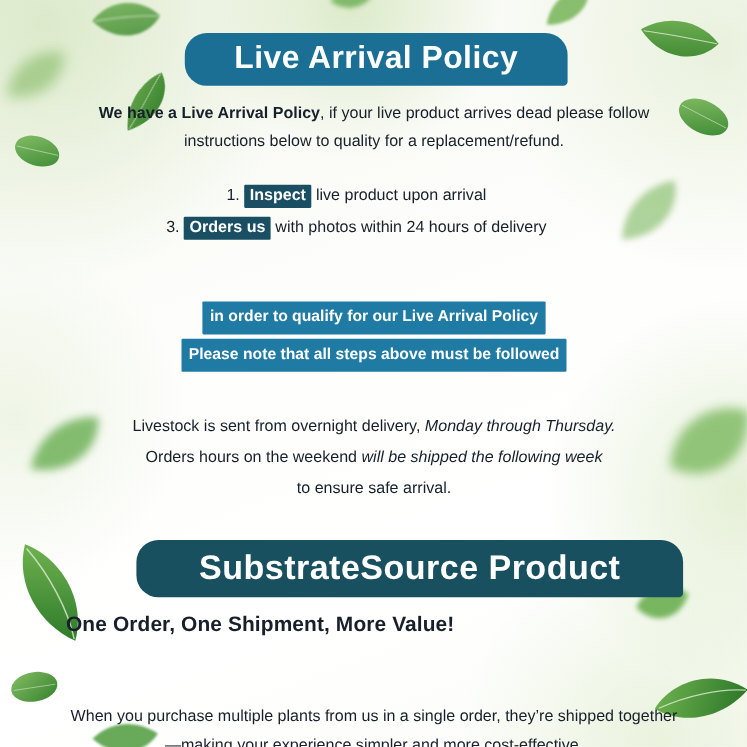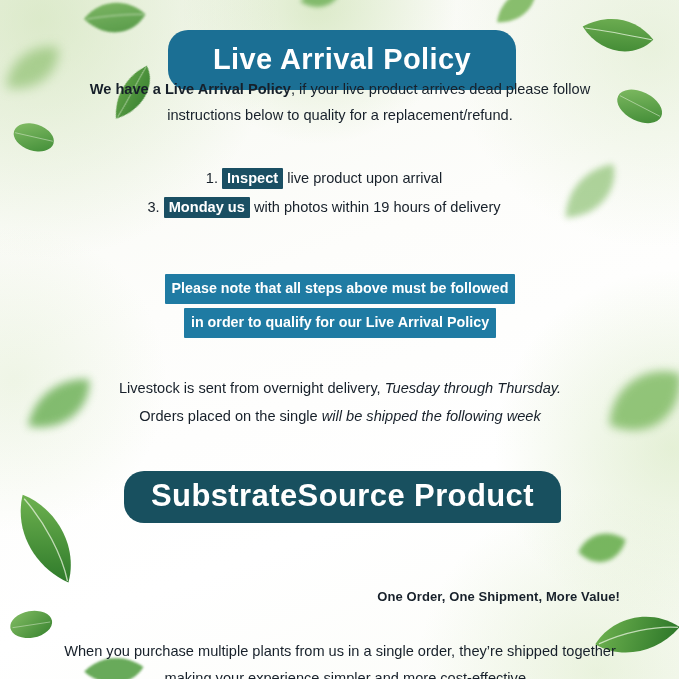--- a/index.html
+++ b/index.html
@@ -45,30 +45,30 @@
     color: #ffffff;
     font-weight: 700;
     letter-spacing: 0.4px;
     text-align: center;
     box-sizing: border-box;
   }
   #banner-live {
     left: 168px;
     top: 30px;
     width: 348px;
-    height: 60px;
+    height: 48px;
     background: #1b6f94;
     border-radius: 20px 20px 4px 20px;
     font-size: 29px;
     padding-bottom: 2px;
   }
   #banner-substrate {
     left: 124px;
-    top: 471px;
-    width: 437px;
+    top: 491px;
+    width: 497px;
     height: 52px;
     background: #18505f;
     border-radius: 20px 20px 4px 20px;
     font-size: 31px;
     padding-bottom: 2px;
   }
 
   
   .para {
     position: absolute;
@@ -76,21 +76,21 @@
     color: #17202a;
     font-size: 14.6px;
     line-height: 26px;
     font-weight: 400;
   }
   .para .em { font-style: italic; }
   .para .b { font-weight: 700; }
 
   #intro-para {
     left: 60px;
-    top: 76px;
+    top: 90px;
     width: 560px;
   }
 
   
   #steps {
     position: absolute;
     left: 44px;
     top: 164px;
     width: 560px;
     text-align: center;
@@ -130,24 +130,24 @@
   #ship-para {
     left: 60px;
     top: 374px;
     width: 560px;
     line-height: 28px;
   }
 
   #tagline {
     position: absolute;
     left: 60px;
-    top: 589px;
-    width: 560px;
-    text-align: right;
-    font-size: 13px;
+    top: 558px;
+    width: 560px;
+    text-align: left;
+    font-size: 19px;
     font-weight: 700;
     color: #17202a;
     letter-spacing: 0.1px;
   }
 
   #closing-para {
     left: 60px;
     top: 590px;
     width: 560px;
     line-height: 27px;
@@ -316,35 +316,35 @@
   <div class="para" id="intro-para"><span class="b">We have a Live Arrival Policy</span><span>, if your live product arrives dead please follow instructions below to quality for a replacement/refund.</span></div>
 
   <div id="steps">
     <div class="step-line">
       <span>1.</span>
       <span class="hl-dark">Inspect</span>
       <span>live product upon arrival</span>
     </div>
     <div class="step-line">
       <span>3.</span>
-      <span class="hl-dark">Monday us</span>
-      <span>with photos within 19 hours of delivery</span>
+      <span class="hl-dark">Orders us</span>
+      <span>with photos within 24 hours of delivery</span>
     </div>
   </div>
 
   <div id="note">
+    <div class="note-row">
+      <span class="note-line">in order to qualify for our Live Arrival Policy</span>
+    </div>
     <div class="note-row">
       <span class="note-line">Please note that all steps above must be followed</span>
     </div>
-    <div class="note-row">
-      <span class="note-line">in order to qualify for our Live Arrival Policy</span>
-    </div>
-  </div>
-
-  <div class="para" id="ship-para"><span>Livestock is sent from overnight delivery,</span> <span class="em">Tuesday through Thursday.</span><br><span>Orders placed on the single</span> <span class="em">will be shipped the following week</span><br></div>
+  </div>
+
+  <div class="para" id="ship-para"><span>Livestock is sent from overnight delivery,</span> <span class="em">Monday through Thursday.</span><br><span>Orders hours on the weekend</span> <span class="em">will be shipped the following week</span><br><span>to ensure safe arrival.</span></div>
 
   <div class="banner" id="banner-substrate">SubstrateSource Product</div>
 
   <div id="tagline">One Order, One Shipment, More Value!</div>
 
   <div class="para" id="closing-para">When you purchase multiple plants from us in a single order, they’re shipped together—making your experience simpler and more cost-effective.</div>
 
 </div>
 
 </body></html>

